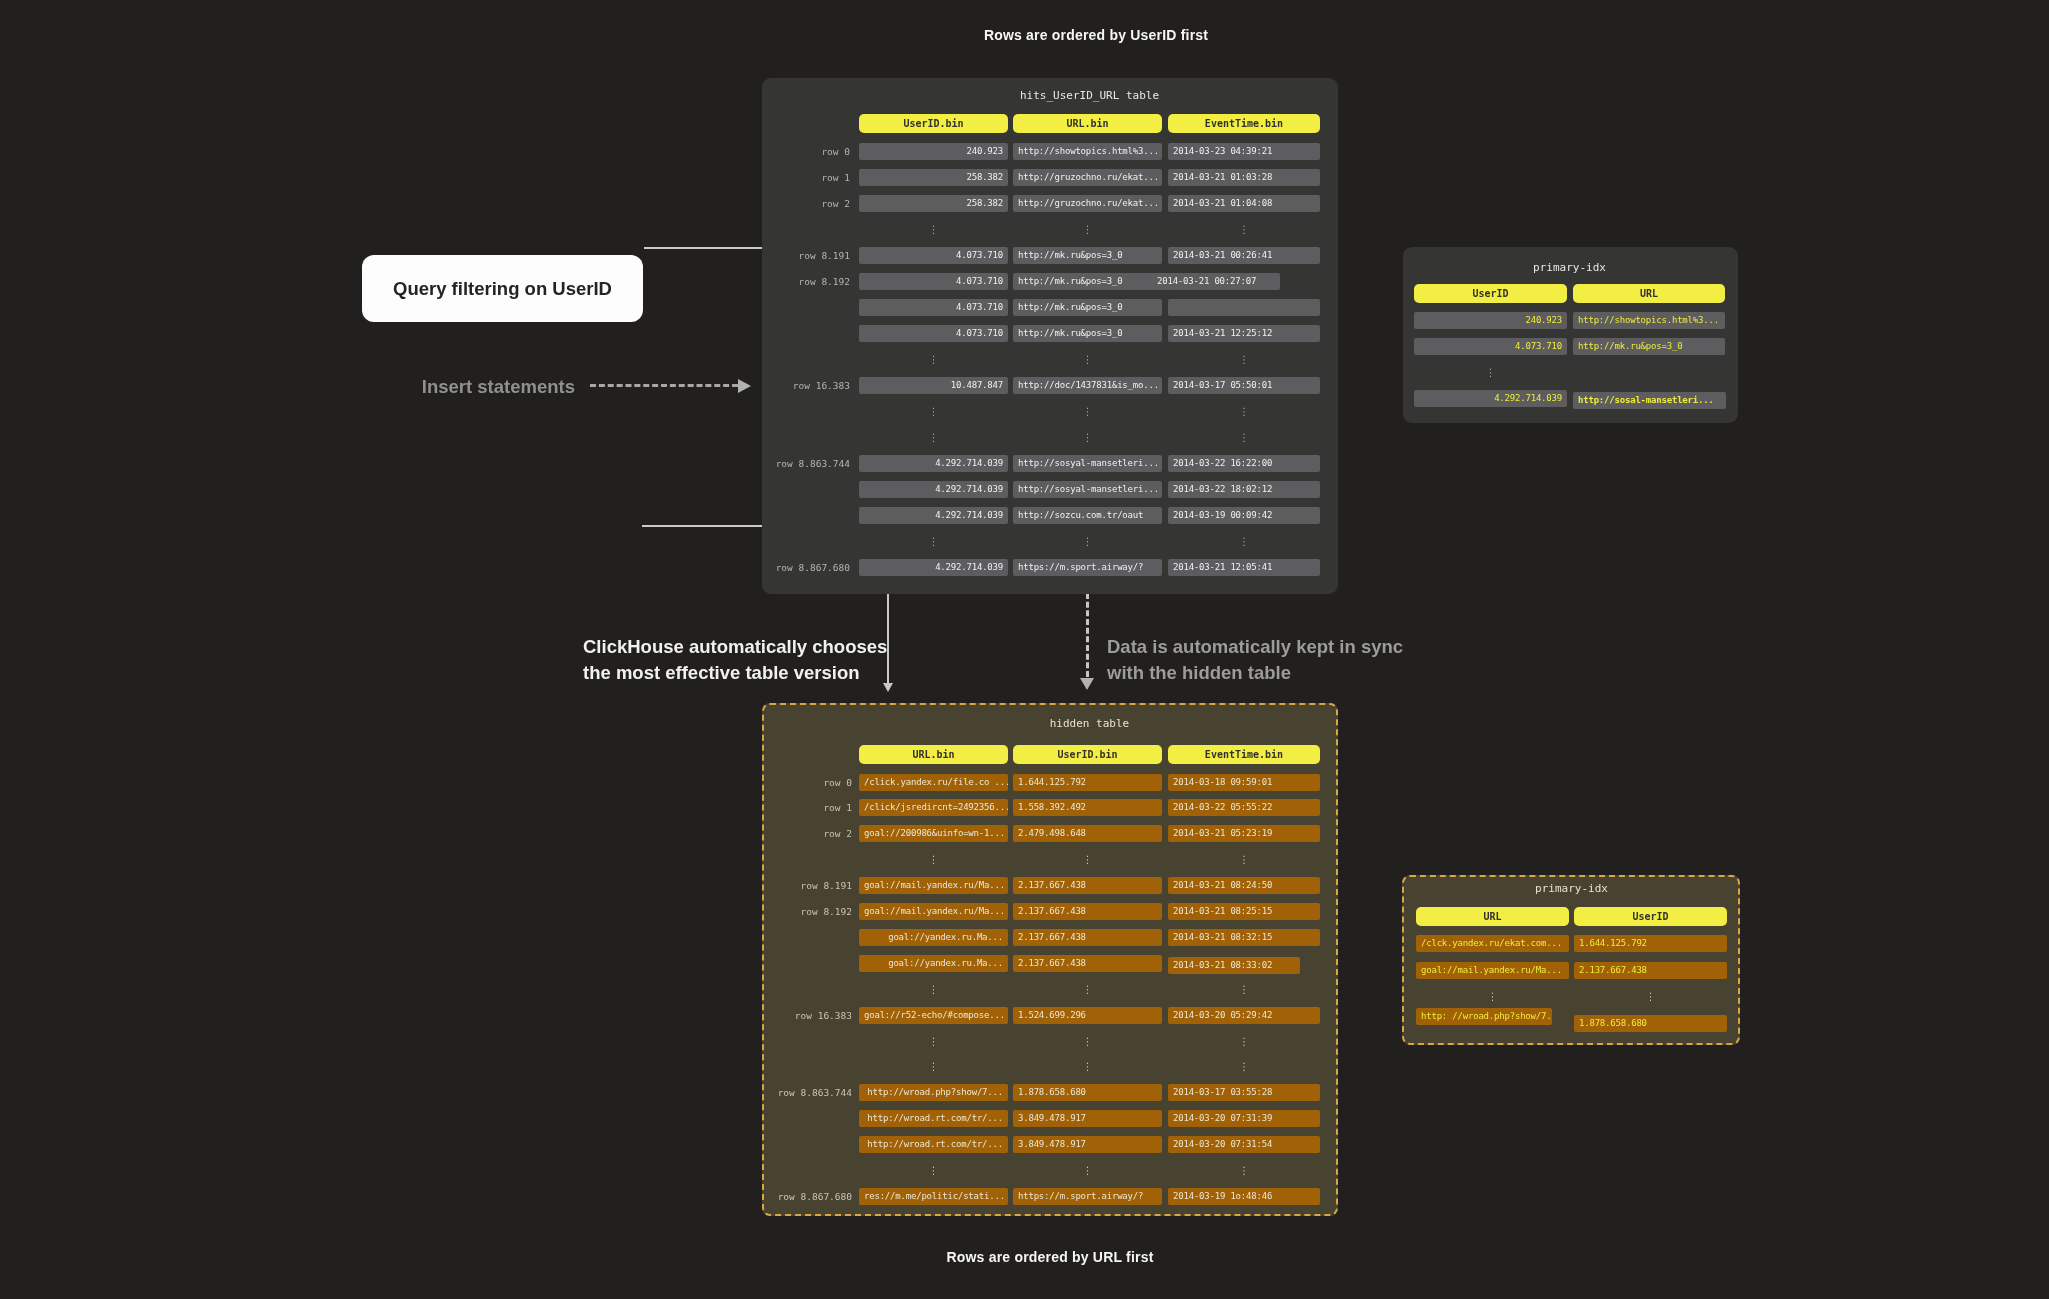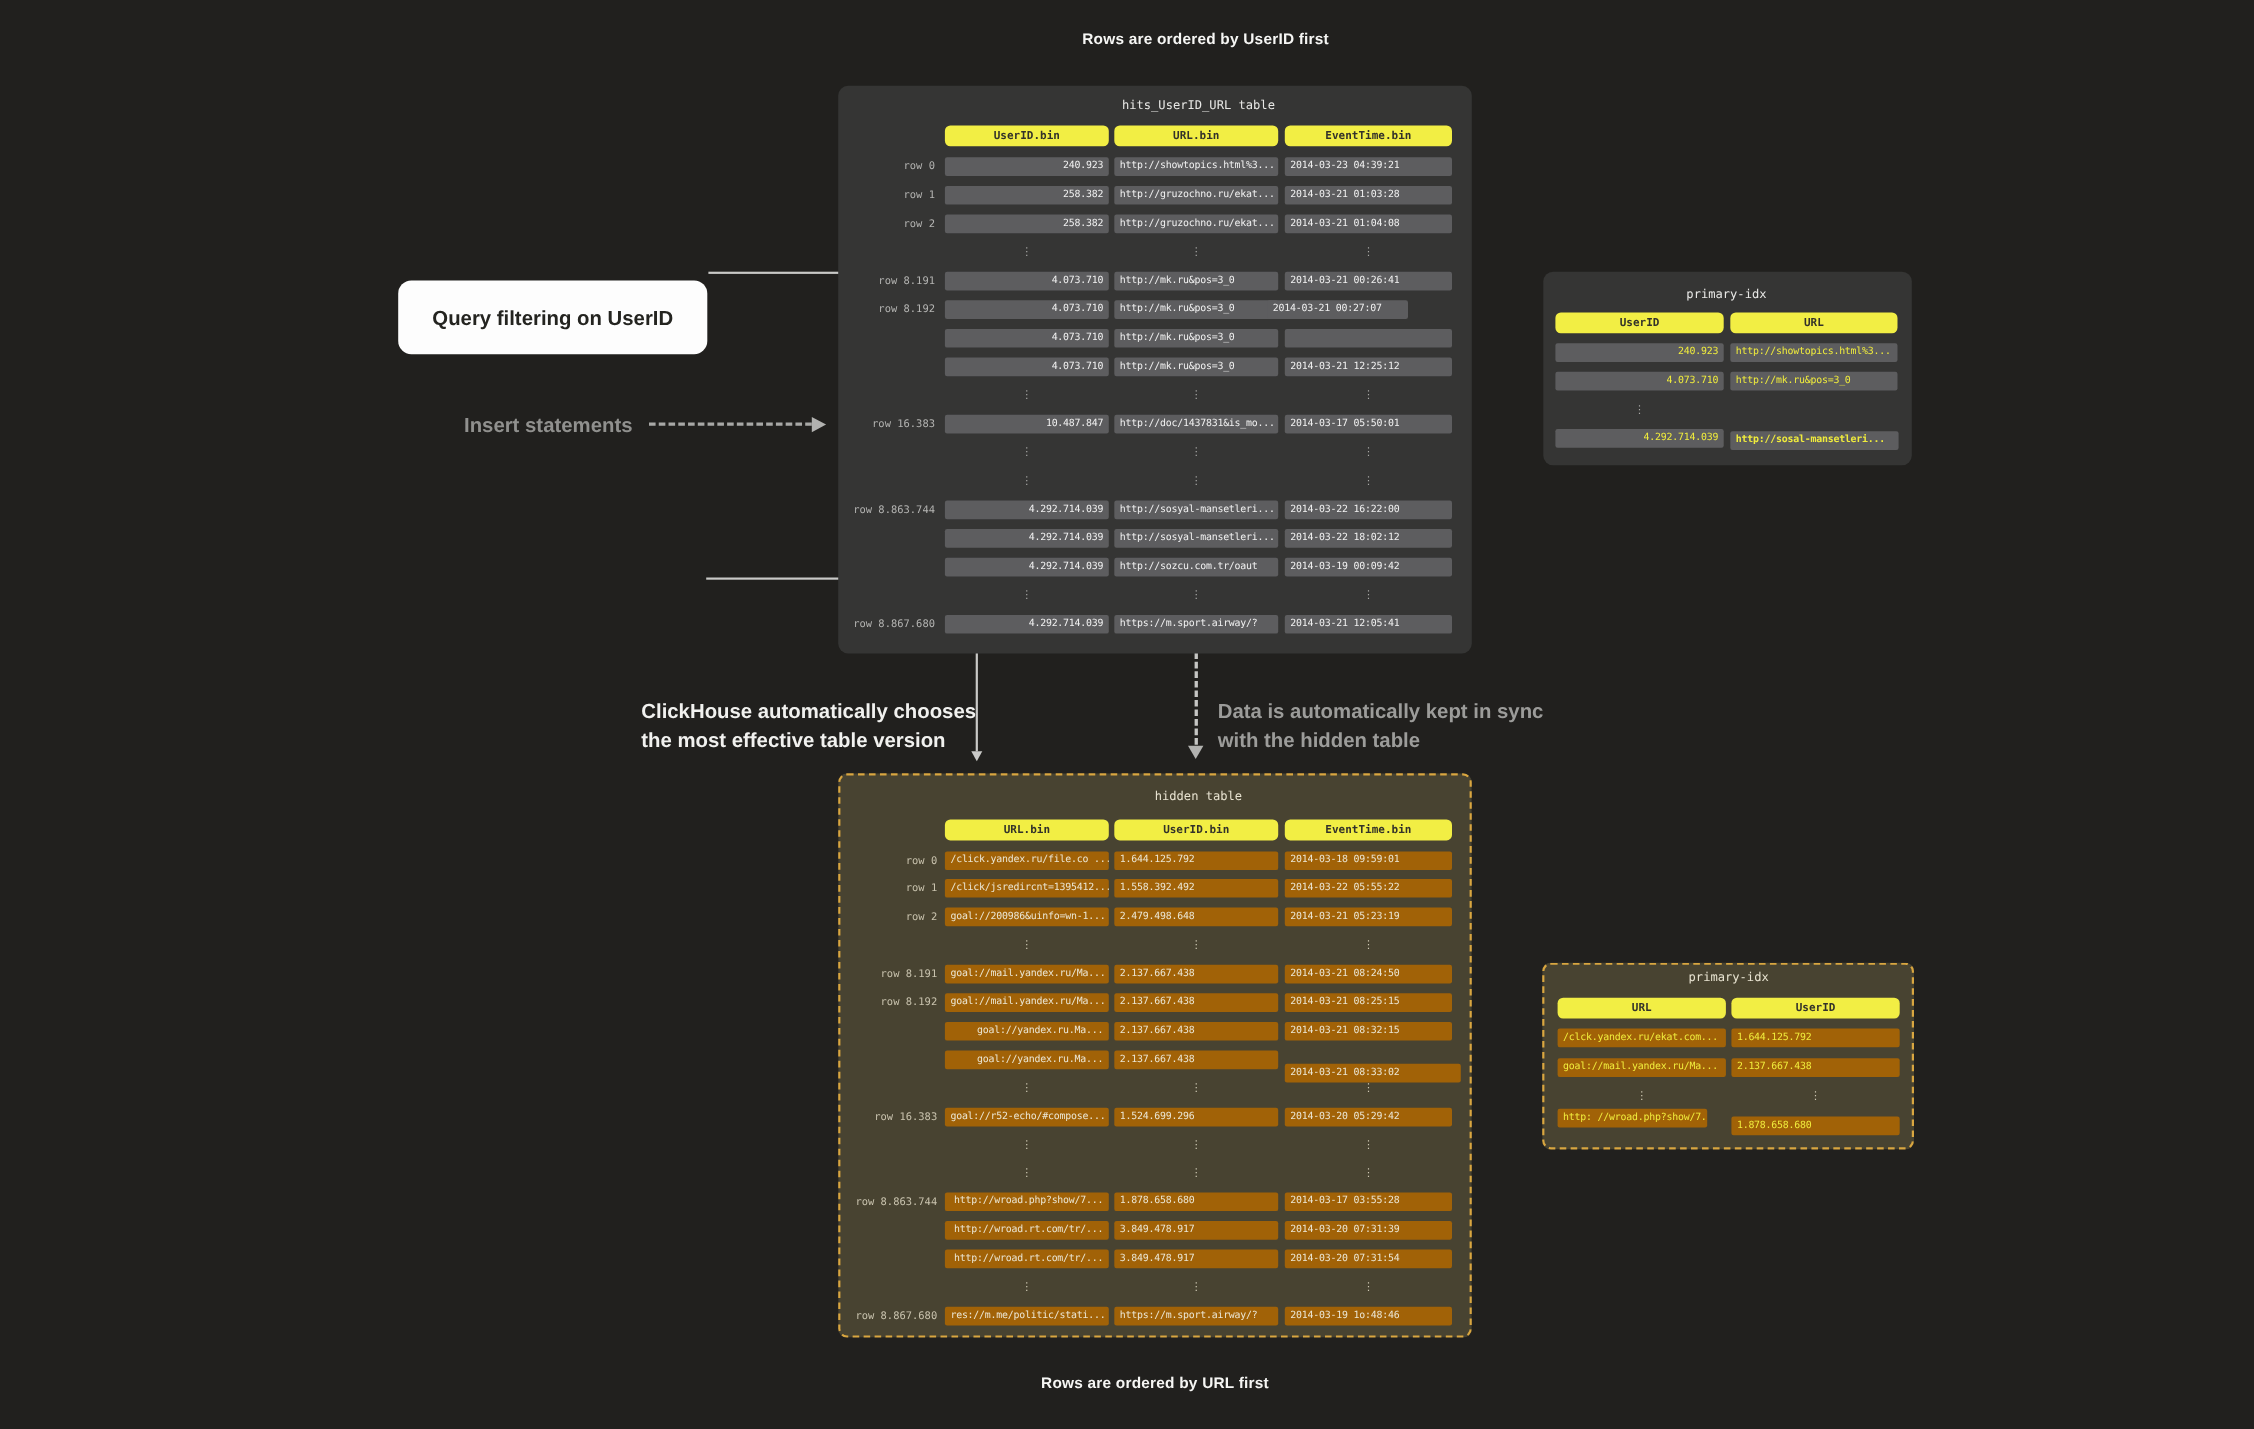--- a/index.html
+++ b/index.html
@@ -197,21 +197,21 @@
   <div class="panel t-olive" id="table-hidden">
       <div class="tbl-title" style="left: 95px; top: 12px; width: 461px;">hidden table</div>
       <div class="hdr" style="left: 95px; top: 40px; width: 149px;">URL.bin</div>
       <div class="hdr" style="left: 249px; top: 40px; width: 149px;">UserID.bin</div>
       <div class="hdr" style="left: 404px; top: 40px; width: 152px;">EventTime.bin</div>
       <span class="rlabel" style="left: 0px; top: 69px; width: 88px;">row 0</span>
       <div class="cell a-r" style="left: 95px; top: 69px; width: 149px;">/click.yandex.ru/file.co ...</div>
       <div class="cell a-l" style="left: 249px; top: 69px; width: 149px;">1.644.125.792</div>
       <div class="cell a-l" style="left: 404px; top: 69px; width: 152px;">2014-03-18 09:59:01</div>
       <span class="rlabel" style="left: 0px; top: 94px; width: 88px;">row 1</span>
-      <div class="cell a-r" style="left: 95px; top: 94px; width: 149px;">/click/jsredircnt=1395412...</div>
+      <div class="cell a-r" style="left: 95px; top: 94px; width: 149px;">/click/jsredircnt=2492356...</div>
       <div class="cell a-l" style="left: 249px; top: 94px; width: 149px;">1.558.392.492</div>
       <div class="cell a-l" style="left: 404px; top: 94px; width: 152px;">2014-03-22 05:55:22</div>
       <span class="rlabel" style="left: 0px; top: 120px; width: 88px;">row 2</span>
       <div class="cell a-r" style="left: 95px; top: 120px; width: 149px;">goal://200986&amp;uinfo=wn-1...</div>
       <div class="cell a-l" style="left: 249px; top: 120px; width: 149px;">2.479.498.648</div>
       <div class="cell a-l" style="left: 404px; top: 120px; width: 152px;">2014-03-21 05:23:19</div>
       <span class="dots mono" style="left: 95px; top: 146px; width: 149px;">⋮</span>
       <span class="dots mono" style="left: 249px; top: 146px; width: 149px;">⋮</span>
       <span class="dots mono" style="left: 404px; top: 146px; width: 152px;">⋮</span>
       <span class="rlabel" style="left: 0px; top: 172px; width: 88px;">row 8.191</span>
@@ -222,21 +222,21 @@
       <div class="cell a-r" style="left: 95px; top: 198px; width: 149px;">goal://mail.yandex.ru/Ma...</div>
       <div class="cell a-l" style="left: 249px; top: 198px; width: 149px;">2.137.667.438</div>
       <div class="cell a-l" style="left: 404px; top: 198px; width: 152px;">2014-03-21 08:25:15</div>
       <span class="rlabel" style="left: 0px; top: 224px; width: 88px;"></span>
       <div class="cell a-r" style="left: 95px; top: 224px; width: 149px;">goal://yandex.ru.Ma...</div>
       <div class="cell a-l" style="left: 249px; top: 224px; width: 149px;">2.137.667.438</div>
       <div class="cell a-l" style="left: 404px; top: 224px; width: 152px;">2014-03-21 08:32:15</div>
       <span class="rlabel" style="left: 0px; top: 250px; width: 88px;"></span>
       <div class="cell a-r" style="left: 95px; top: 250px; width: 149px;">goal://yandex.ru.Ma...</div>
       <div class="cell a-l" style="left: 249px; top: 250px; width: 149px;">2.137.667.438</div>
-      <div class="cell a-l" style="left: 404px; top: 262px; width: 160px;">2014-03-21 08:33:02</div>
+      <div class="cell a-l" style="left: 404px; top: 252px; width: 132px;">2014-03-21 08:33:02</div>
       <span class="dots mono" style="left: 95px; top: 276px; width: 149px;">⋮</span>
       <span class="dots mono" style="left: 249px; top: 276px; width: 149px;">⋮</span>
       <span class="dots mono" style="left: 404px; top: 276px; width: 152px;">⋮</span>
       <span class="rlabel" style="left: 0px; top: 302px; width: 88px;">row 16.383</span>
       <div class="cell a-r" style="left: 95px; top: 302px; width: 149px;">goal://r52-echo/#compose...</div>
       <div class="cell a-l" style="left: 249px; top: 302px; width: 149px;">1.524.699.296</div>
       <div class="cell a-l" style="left: 404px; top: 302px; width: 152px;">2014-03-20 05:29:42</div>
       <span class="dots mono" style="left: 95px; top: 328px; width: 149px;">⋮</span>
       <span class="dots mono" style="left: 249px; top: 328px; width: 149px;">⋮</span>
       <span class="dots mono" style="left: 404px; top: 328px; width: 152px;">⋮</span>

